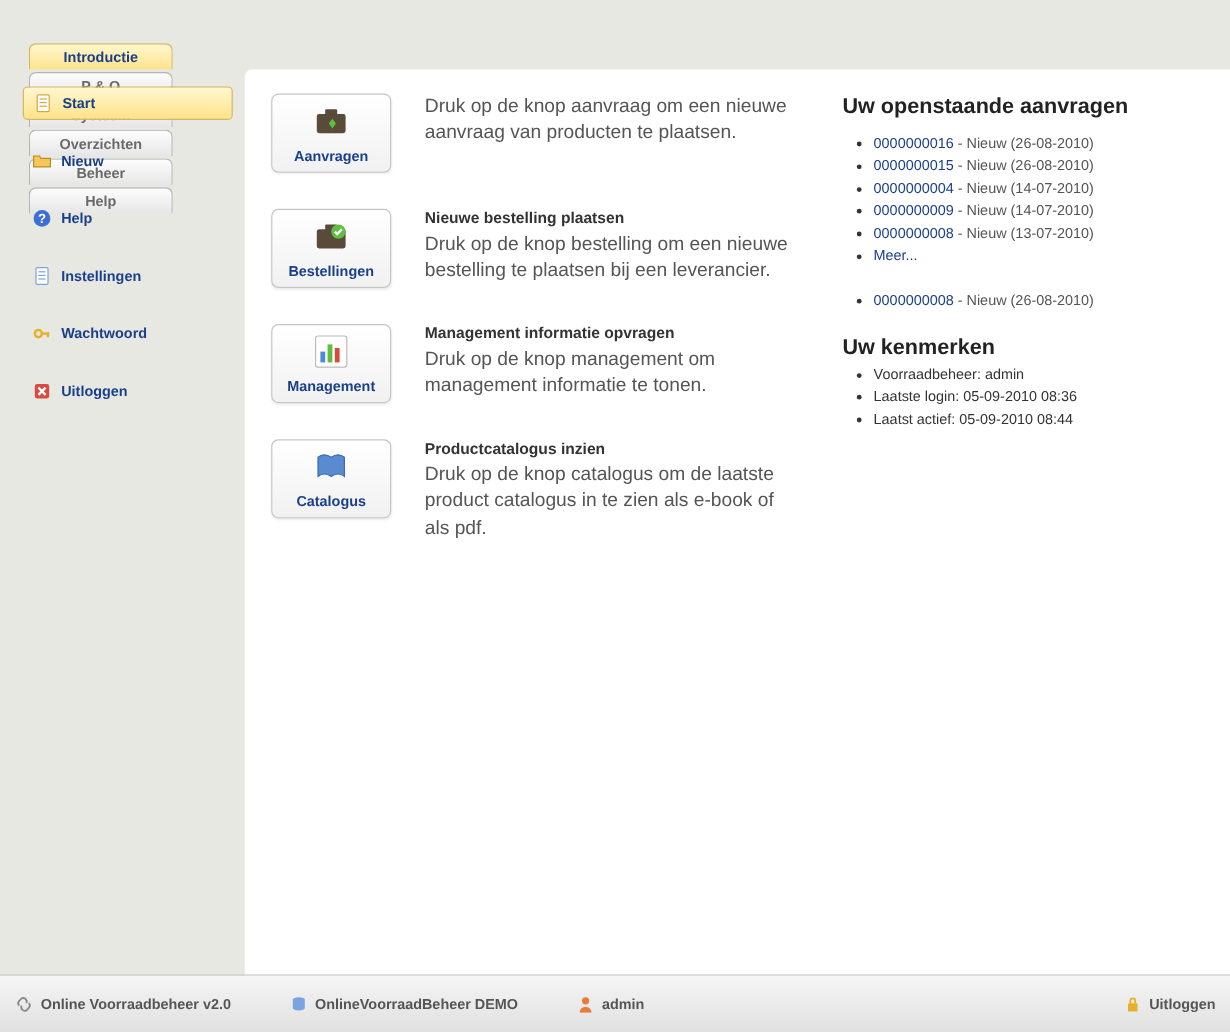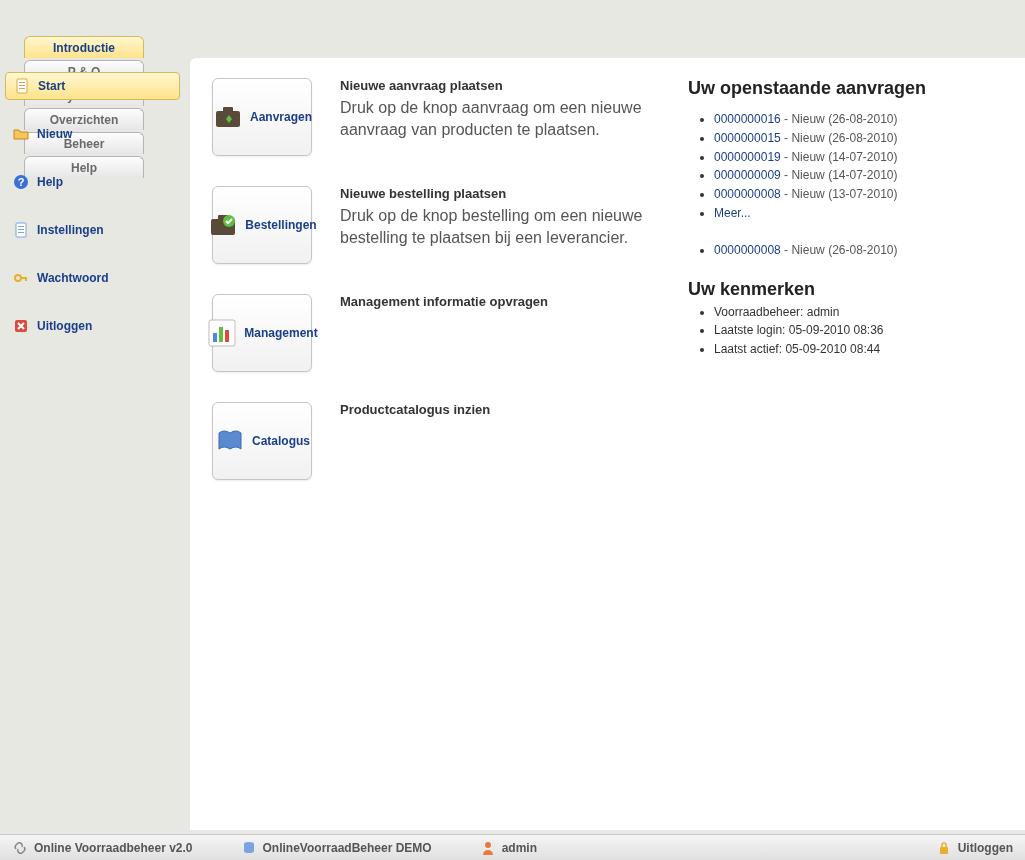--- a/index.html
+++ b/index.html
@@ -46,20 +46,21 @@
 .main-wrap {
   display: flex;
   position: absolute;
   top: 58px; left: 0; right: 0; bottom: 30px;
 }
 
 
 .sidebar {
   width: 190px;
   padding: 14px 10px 0 5px;
+  margin-left: 14px;
 }
 .side-item {
   display: flex;
   align-items: center;
   gap: 8px;
   height: 28px;
   padding: 0 8px;
   border-radius: 4px;
   font-weight: bold;
   color: #1a3f8a;
@@ -87,27 +88,27 @@
 .col-right { flex: 1; }
 
 .tile-row {
   display: flex;
   gap: 28px;
   margin-bottom: 30px;
   align-items: flex-start;
 }
 .tile {
   width: 100px;
-  height: 78px;
+  height: 66px;
   border: 1px solid #c6c6c6;
   border-radius: 6px;
   background: linear-gradient(#ffffff, #f1f1f1);
   box-shadow: 0 1px 2px rgba(0,0,0,0.08);
   display: flex;
-  flex-direction: row;
+  flex-direction: column;
   align-items: center;
   justify-content: center;
   gap: 6px;
   cursor: pointer;
 }
 .tile .tile-icon { width: 32px; height: 32px; display:flex; align-items:center; justify-content:center;}
 .tile .tile-label { font-weight: bold; color:#1a3f8a; font-size:12px; }
 
 .tile-desc { flex:1; }
 .tile-desc h3 { font-size: 13px; font-weight: bold; color:#333; margin-bottom:4px;}
@@ -117,21 +118,21 @@
 .col-right h3 { font-size:18px; font-weight:bold; margin-bottom:12px; color:#222;}
 .col-right ul { margin: 0 0 20px 26px; padding:0; }
 .col-right li { margin-bottom:2px; font-size:12px; color:#333; line-height:1.4; }
 .col-right a.link { color:#1a3f8a; font-weight:normal; text-decoration:none; }
 .col-right .meta { color:#555; }
 
 
 .footer {
   position: absolute;
   bottom: 0; left:0; right:0;
-  height: 26px;
+  height: 48px;
   background: linear-gradient(#f5f5f5, #e0e0e0);
   border-top: 1px solid #c8c8c8;
   display: flex;
   align-items: center;
   padding: 0 12px;
   font-weight: bold;
   color: #555;
   font-size: 12px;
   gap: 48px;
 }
@@ -235,21 +236,20 @@
           <span class="tile-icon">
             <svg width="32" height="32" viewBox="0 0 32 32">
                 <rect x="4" y="10" width="24" height="16" rx="2" fill="#5a4a3a"></rect>
                 <rect x="11" y="6" width="10" height="5" rx="1" fill="#5a4a3a"></rect>
                 <path d="M14 18 l6 0 l-3 -4 z M14 18 l6 0 l-3 4 z" fill="#5fbf3f"></path>
               </svg>
           </span>
           <span class="tile-label">Aanvragen</span>
         </div>
         <div class="tile-desc">
-          <h3>Nieuwe aanvraag plaatsen</h3>
           <p>Druk op de knop aanvraag om een nieuwe aanvraag van producten te plaatsen.</p>
         </div>
       </div>
 
       <div class="tile-row">
         <div class="tile">
           <span class="tile-icon">
             <svg width="32" height="32" viewBox="0 0 32 32">
                 <rect x="4" y="10" width="24" height="16" rx="2" fill="#5a4a3a"></rect>
                 <rect x="11" y="6" width="10" height="5" rx="1" fill="#5a4a3a"></rect>
@@ -272,44 +272,46 @@
                 <rect x="3" y="3" width="26" height="26" rx="2" fill="#fff" stroke="#bbb"></rect>
                 <rect x="7" y="16" width="4" height="9" fill="#4a8ad6"></rect>
                 <rect x="13" y="10" width="4" height="15" fill="#5fbf3f"></rect>
                 <rect x="19" y="13" width="4" height="12" fill="#d94a3f"></rect>
               </svg>
           </span>
           <span class="tile-label">Management</span>
         </div>
         <div class="tile-desc">
           <h3>Management informatie opvragen</h3>
+          <p>Druk op de knop management om management informatie te tonen.</p>
         </div>
       </div>
 
       <div class="tile-row">
         <div class="tile">
           <span class="tile-icon">
             <svg width="32" height="32" viewBox="0 0 32 32">
                 <path d="M5 8 Q10 4 16 8 Q22 4 27 8 L27 24 Q22 20 16 24 Q10 20 5 24 Z" fill="#5a8ad0" stroke="#3a6ab0"></path>
               </svg>
           </span>
           <span class="tile-label">Catalogus</span>
         </div>
         <div class="tile-desc">
           <h3>Productcatalogus inzien</h3>
+          <p>Druk op de knop catalogus om de laatste product catalogus in te zien als e-book of als pdf.</p>
         </div>
       </div>
     </div>
 
     <div class="col-right">
       <h3>Uw openstaande aanvragen</h3>
       <ul>
         <li><a class="link">0000000016</a> <span class="meta">- <span>Nieuw</span> (<span>26-08-2010</span>)</span></li>
         <li><a class="link">0000000015</a> <span class="meta">- <span>Nieuw</span> (<span>26-08-2010</span>)</span></li>
-        <li><a class="link">0000000019</a> <span class="meta">- <span>Nieuw</span> (<span>14-07-2010</span>)</span></li>
+        <li><a class="link">0000000004</a> <span class="meta">- <span>Nieuw</span> (<span>14-07-2010</span>)</span></li>
         <li><a class="link">0000000009</a> <span class="meta">- <span>Nieuw</span> (<span>14-07-2010</span>)</span></li>
         <li><a class="link">0000000008</a> <span class="meta">- <span>Nieuw</span> (<span>13-07-2010</span>)</span></li>
         <li><a class="link">Meer...</a></li>
       </ul>
 
       <ul>
         <li><a class="link">0000000008</a> <span class="meta">- <span>Nieuw</span> (<span>26-08-2010</span>)</span></li>
       </ul>
 
       <h3>Uw kenmerken</h3>

